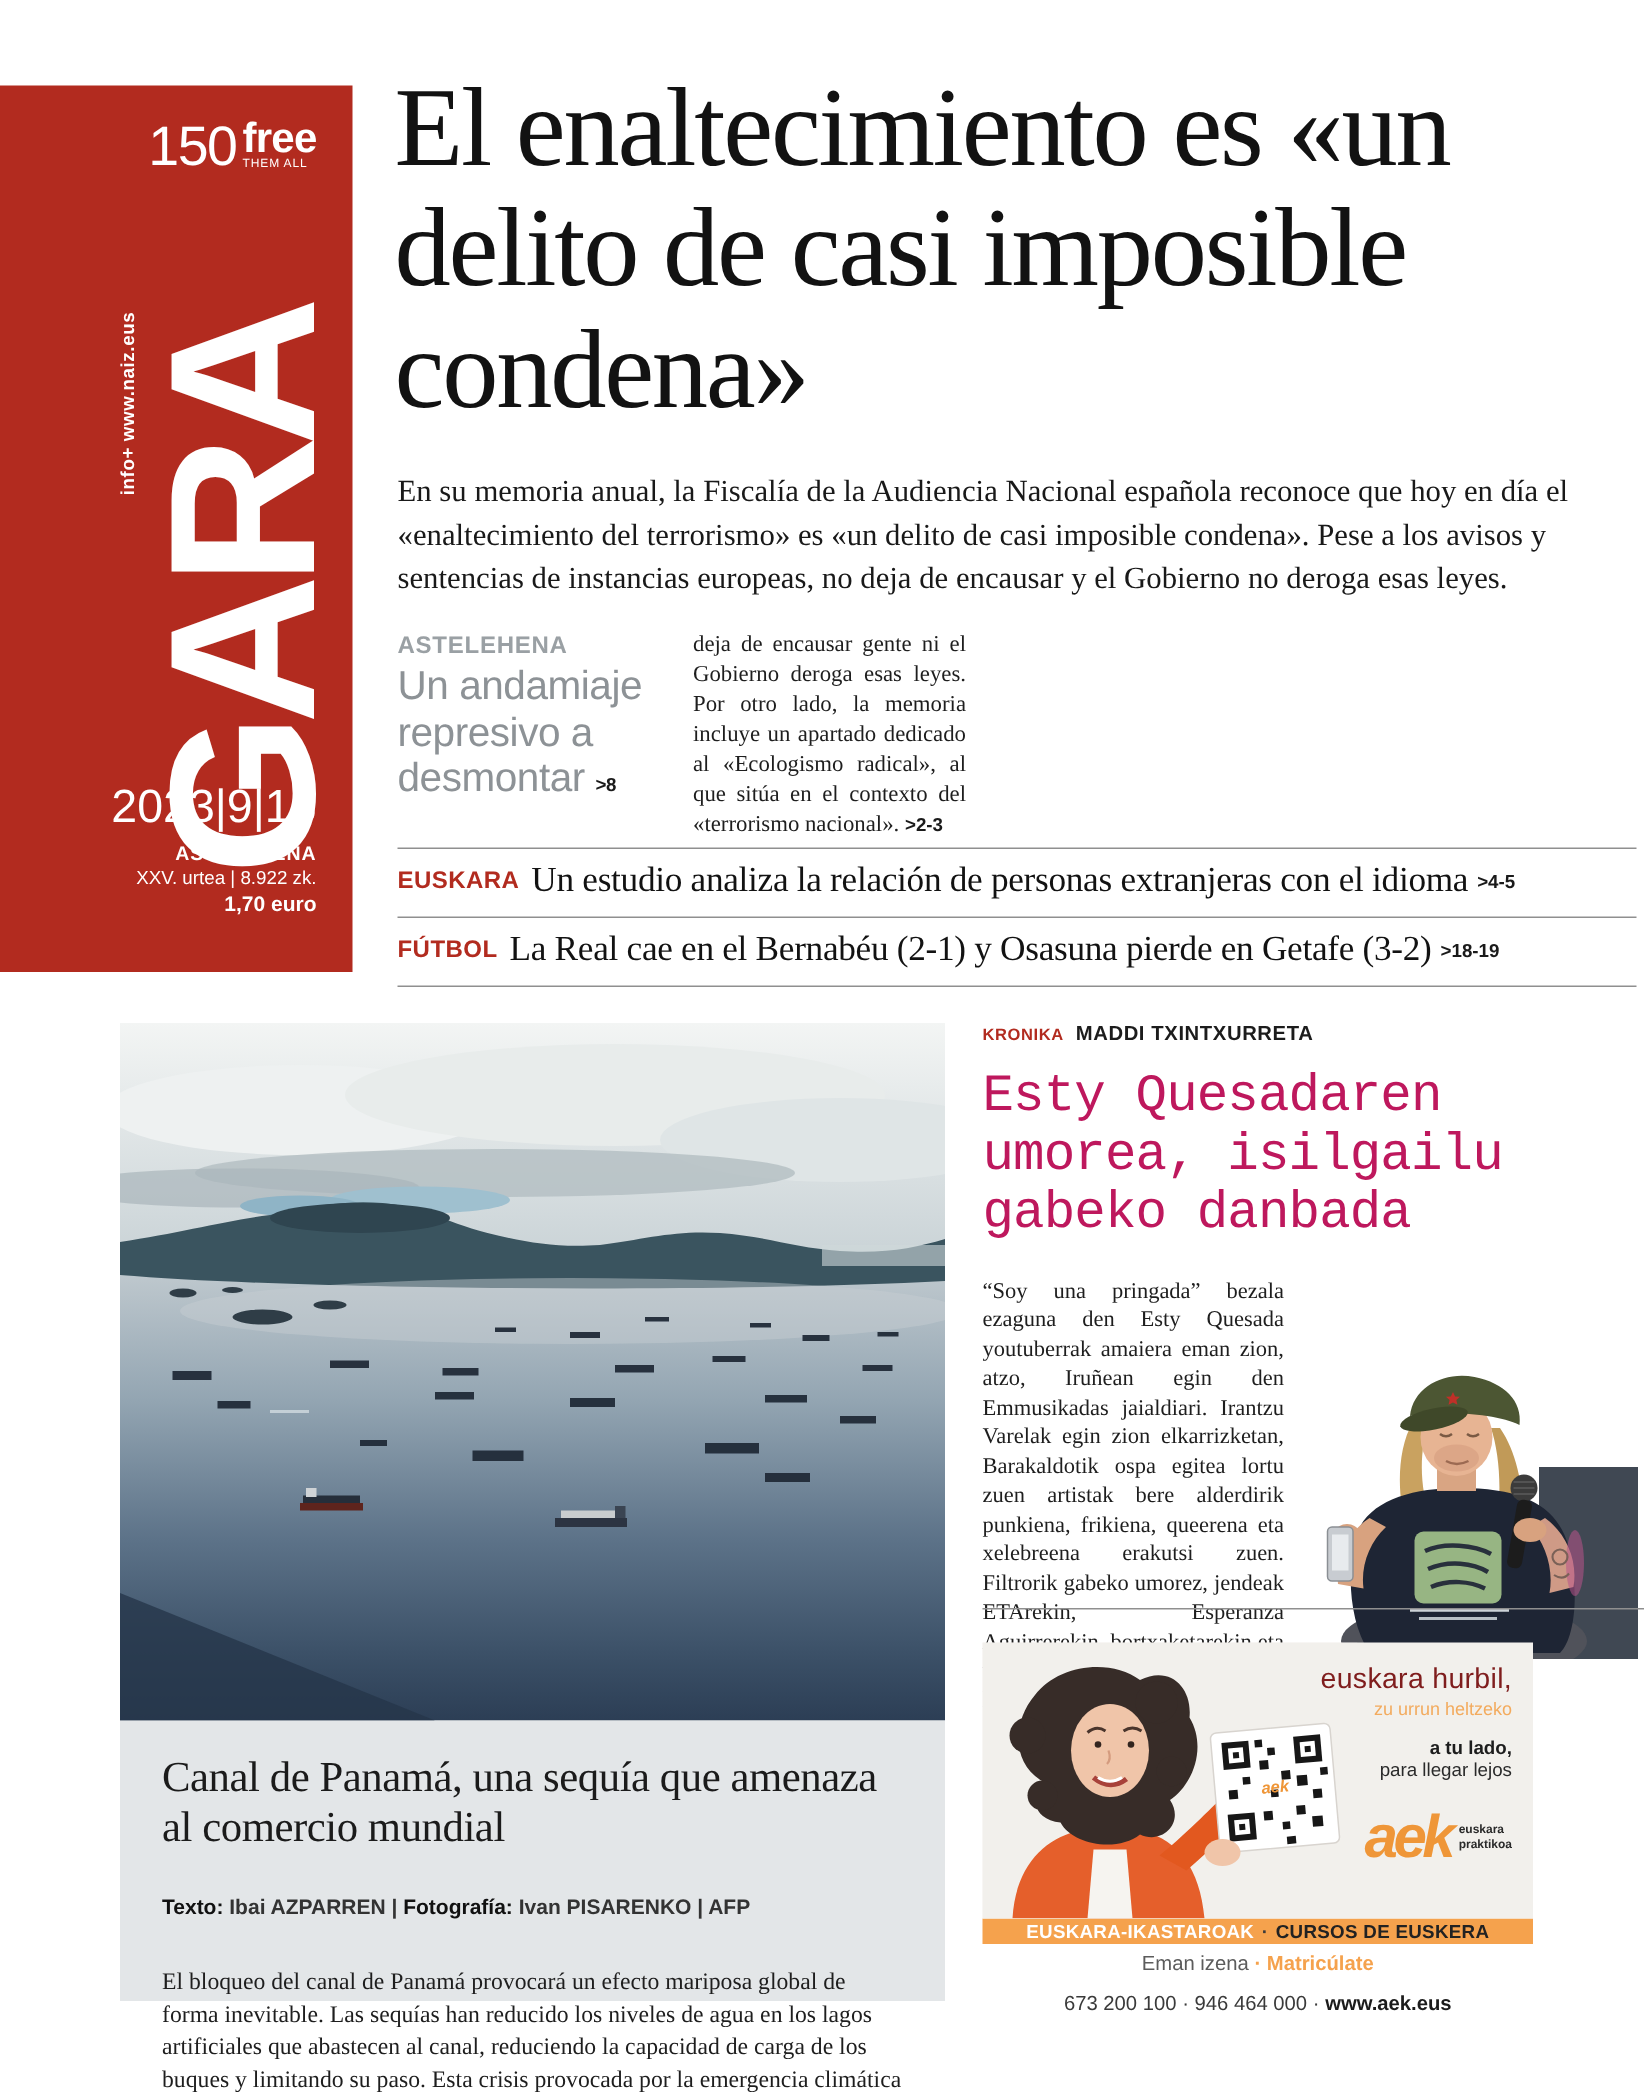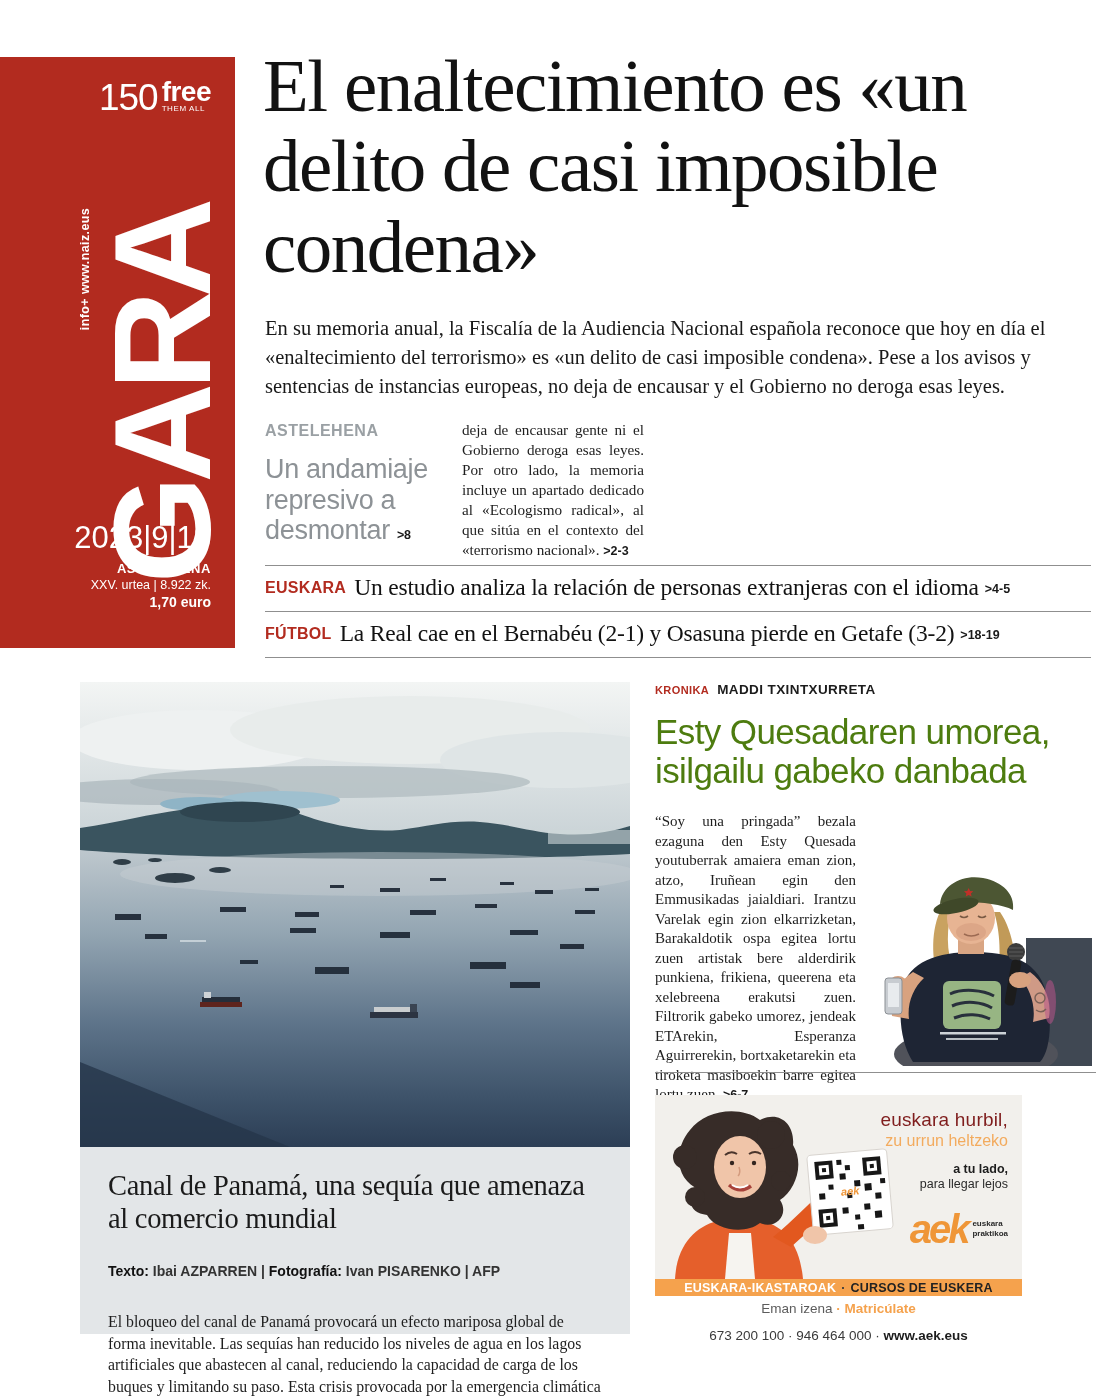--- a/index.html
+++ b/index.html
@@ -29,21 +29,21 @@
             font-size:75px;line-height:1.07;letter-spacing:-1.5px;}
   .standfirst{position:absolute;left:265px;top:314px;width:822px;margin:0;
               font-family:"Liberation Serif",serif;font-size:20.5px;line-height:1.42;color:#191919;}
   .columns{position:absolute;left:265px;top:420px;width:831px;display:grid;
            grid-template-columns:182px 182px 176px auto;column-gap:15px;}
   .col{margin:0;font-family:"Liberation Serif",serif;font-size:15.2px;line-height:1.32;
        text-align:justify;color:#1e1e1e;}
   .pageref{font-family:"Liberation Sans",sans-serif;font-weight:bold;font-size:12.5px;color:#1a1a1a;white-space:nowrap;}
   .editorial{padding-top:2px;}
   .ed-label{font-size:16px;font-weight:bold;letter-spacing:.5px;color:#9aa0a4;}
-  .ed-title{margin-top:14px;font-size:27px;line-height:1.13;color:#8d9296;letter-spacing:-.3px;}
+  .ed-title{margin-top:2px;font-size:27px;line-height:1.13;color:#8d9296;letter-spacing:-.3px;}
 
   .rule{position:absolute;left:265px;width:826px;height:1px;background:#8f8f8f;}
   .r1{top:565px;} .r2{top:611px;} .r3{top:657px;}
   .teaser{position:absolute;left:265px;width:826px;white-space:nowrap;}
   .t1{top:574px;} .t2{top:620px;}
   .t-label{font-size:16px;font-weight:bold;color:#b22b1f;letter-spacing:.3px;margin-right:8px;vertical-align:2px;}
   .t-text{font-family:"Liberation Serif",serif;font-size:23.5px;color:#121212;letter-spacing:-.2px;}
   .teaser .pageref{margin-left:6px;vertical-align:2px;}
 
   
@@ -54,32 +54,32 @@
                   font-size:28.5px;line-height:1.16;color:#1b1b1b;letter-spacing:-.3px;}
   .byline{margin:28px 0 0 0;font-size:14px;color:#333;font-weight:bold;}
   .byline b{color:#111;}
   .p-body{margin:32px 0 0 0;font-family:"Liberation Serif",serif;font-size:15.8px;line-height:1.37;color:#1e1e1e;}
 
   
   .kronika{position:absolute;left:655px;top:680px;width:441px;}
   .k-label{font-size:11px;font-weight:bold;color:#b22b1f;letter-spacing:.4px;margin-right:8px;}
   .k-author{font-size:13.5px;font-weight:bold;color:#1c1c1c;letter-spacing:.4px;}
   .k-title{margin:14px 0 0 0;font-weight:normal;font-size:35px;line-height:1.12;
-           color:#4d7c0f;letter-spacing:-.6px;}
+           color:#be185d;letter-spacing:-.6px;font-family:Liberation Mono, monospace;}
   .k-body{margin-top:22px;font-family:"Liberation Serif",serif;font-size:15px;line-height:1.3;
           text-align:justify;color:#1e1e1e;min-height:250px;}
   .esty-wrap{float:right;width:228px;height:200px;margin:54px 0 0 12px;}
   .k-rule{position:absolute;left:0;top:392px;width:441px;height:1px;background:#8f8f8f;}
 
   
   .ad{position:absolute;left:655px;top:1095px;width:367px;}
   .ad-creative{position:relative;width:367px;height:184px;background:#f2f0ec;overflow:hidden;}
   .ad-copy{position:absolute;right:14px;top:14px;text-align:right;}
   .ad-l1{font-size:19px;font-weight:normal;color:#7f1d1d;letter-spacing:.2px;}
-  .ad-l2{font-size:16px;color:#f3ab5e;margin-top:1px;}
+  .ad-l2{font-size:12px;color:#f3ab5e;margin-top:1px;}
   .ad-l3{font-size:12.5px;font-weight:bold;color:#1d1d1d;margin-top:12px;}
   .ad-l4{font-size:12.5px;color:#2a2a2a;margin-top:1px;}
   .aek-logo-row{margin-top:22px;display:flex;align-items:center;justify-content:flex-end;gap:5px;}
   .aek-script{font-size:40px;font-weight:bold;font-style:italic;color:#ef9638;letter-spacing:-3px;line-height:.8;}
   .aek-sub{text-align:left;font-size:8px;font-weight:bold;color:#2a2a2a;line-height:1.25;}
   .ad-bar{width:367px;height:17px;background:#f5a24d;display:flex;align-items:center;justify-content:center;
           gap:5px;font-size:12.5px;letter-spacing:.2px;}
   .ad-bar .w{color:#fff;font-weight:bold;}
   .ad-bar .s{color:#3b3b3b;font-weight:bold;}
   .ad-bar .k{color:#222;font-weight:bold;}

